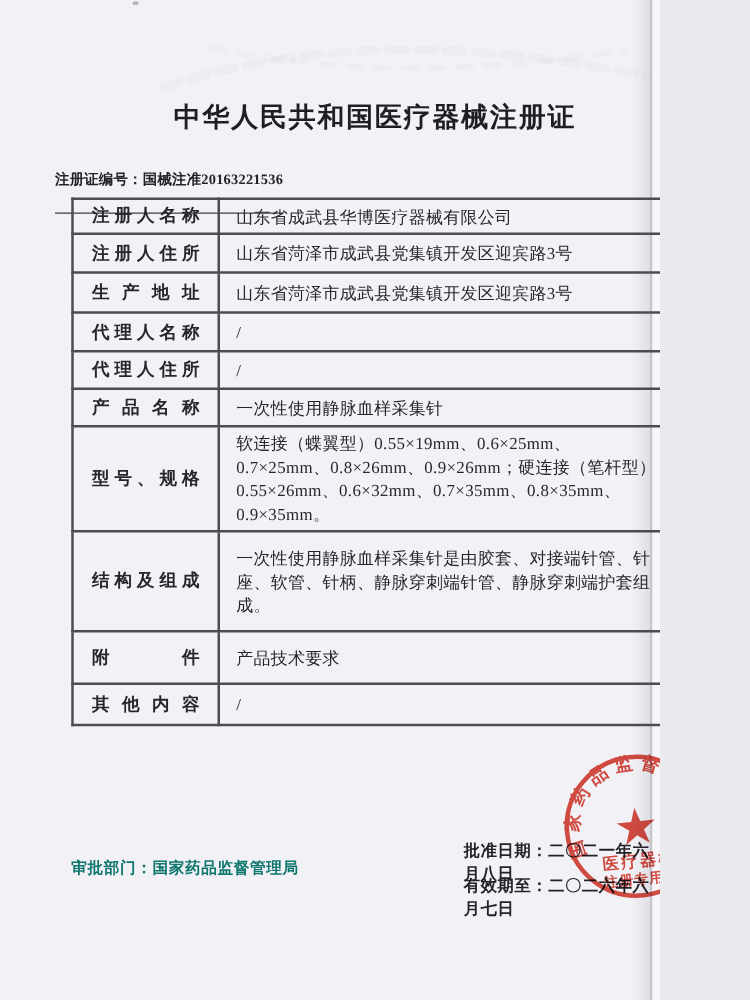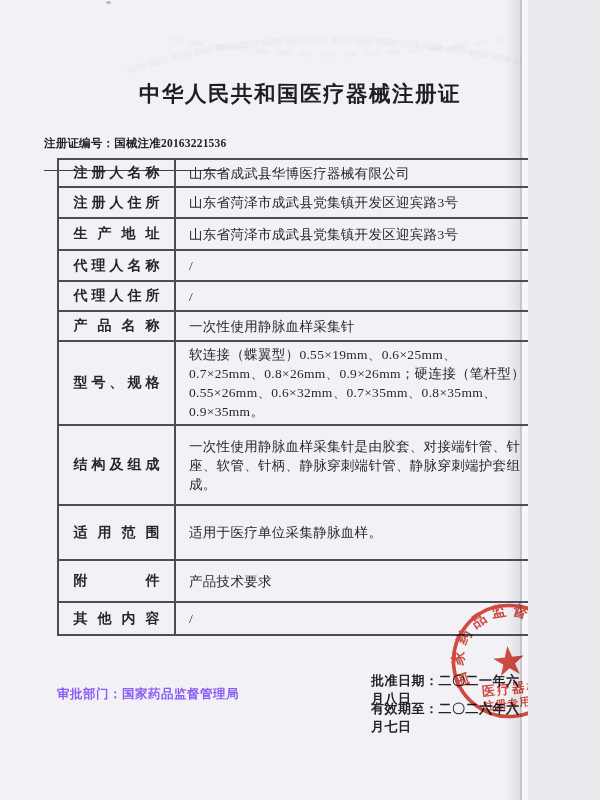--- a/index.html
+++ b/index.html
@@ -77,21 +77,21 @@
     letter-spacing:.3px;
     margin-left:44px;
   }
   tr.r1  { height:28px;padding-left:42px; } tr.r2  { height:31px; } tr.r3  { height:32px; }
   tr.r4  { height:31px; } tr.r5  { height:30px;border-radius:10px; } tr.r6  { height:30px; }
   tr.r7  { height:68px; } tr.r8  { height:80px; } tr.r9  { height:55px; }
   tr.r10 { height:42px; } tr.r11 { height:33px; } tr.r12 { height:47px; }
 
   .footer-dept {
     position:absolute; left:57px; top:686px;
-    font-size:12.5px; font-weight:bold; color:#8b5cf6; letter-spacing:.5px;
+    font-size:12.5px; font-weight:bold; color:#0f766e; letter-spacing:.5px;
   }
   .footer-date1 {
     position:absolute; left:371px; top:672px;
     font-size:13px; font-weight:bold; color:#222228; letter-spacing:.5px;
   }
   .footer-date2 {
     position:absolute; left:371px; top:700px;
     font-size:13px; font-weight:bold; color:#222228; letter-spacing:.5px;
   }
 
@@ -168,26 +168,20 @@
       <td class="lbl">
             <span>型号、规格</span>
           </td>
       <td class="val">软连接（蝶翼型）0.55×19mm、0.6×25mm、0.7×25mm、0.8×26mm、0.9×26mm；硬连接（笔杆型） 0.55×26mm、0.6×32mm、0.7×35mm、0.8×35mm、0.9×35mm。</td>
     </tr>
     <tr class="r8">
       <td class="lbl">
             <span>结构及组成</span>
           </td>
       <td class="val">一次性使用静脉血样采集针是由胶套、对接端针管、针座、软管、针柄、静脉穿刺端针管、静脉穿刺端护套组成。</td>
-    </tr>
-    <tr class="r9">
-      <td class="lbl">
-            <span>适用范围</span>
-          </td>
-      <td class="val">适用于医疗单位采集静脉血样。</td>
     </tr>
     <tr class="r10">
       <td class="lbl">
             <span>附件</span>
           </td>
       <td class="val">产品技术要求</td>
     </tr>
     <tr class="r11">
       <td class="lbl">
             <span>其他内容</span>

